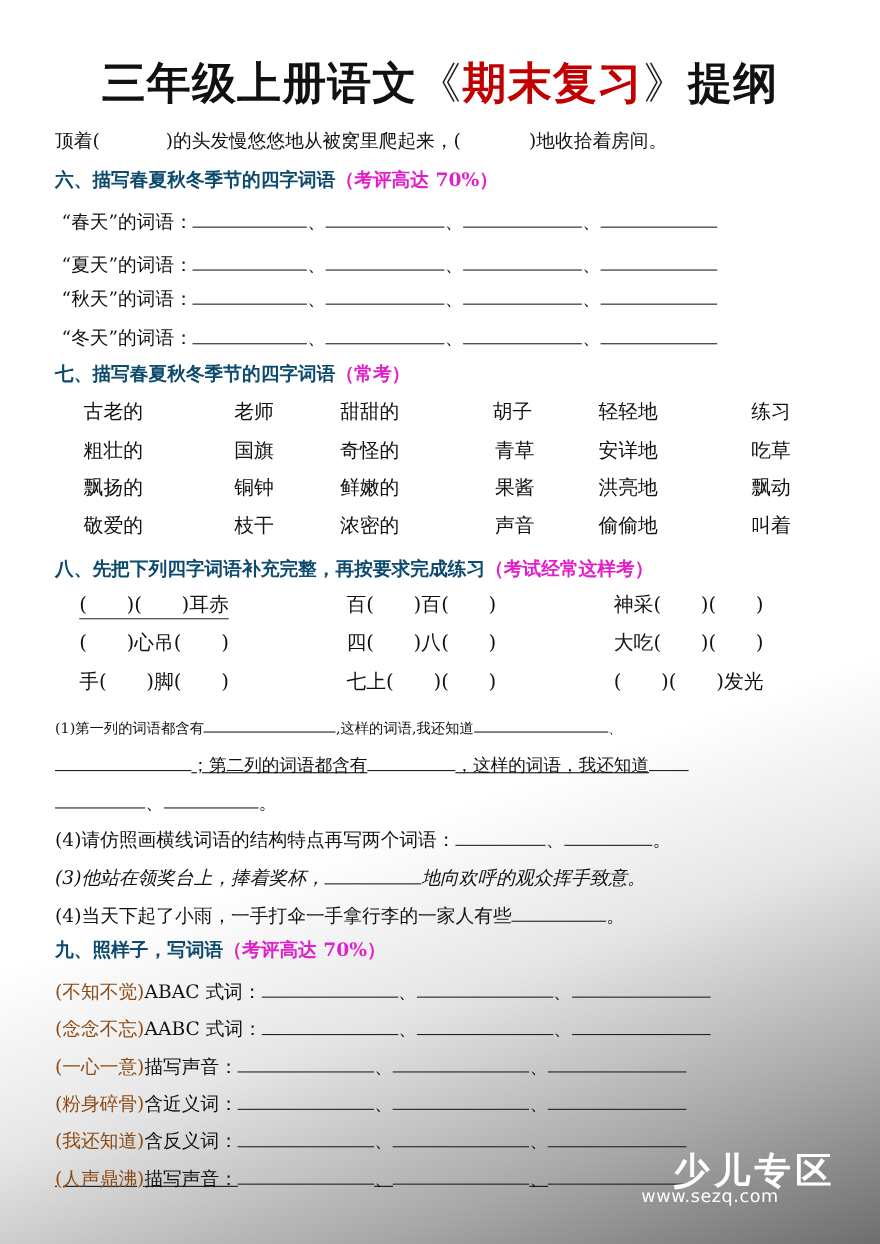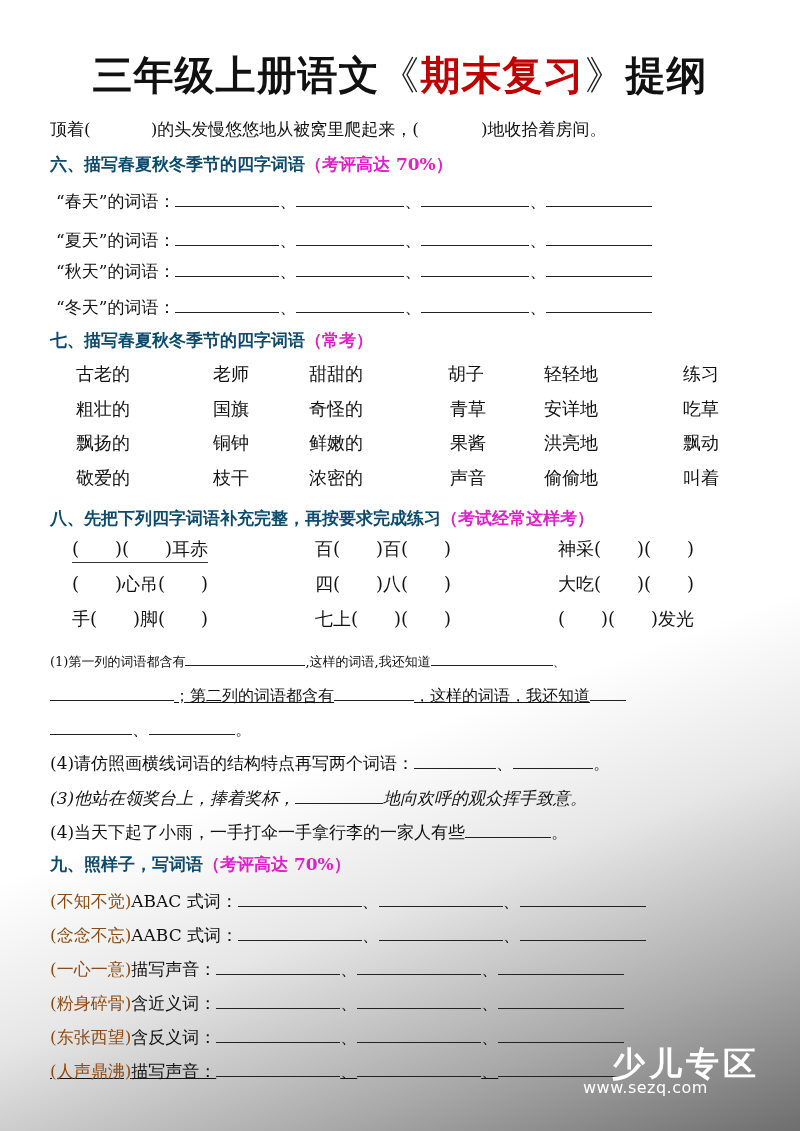--- a/index.html
+++ b/index.html
@@ -159,21 +159,21 @@
   <div class="line" style="top:923px;">
     <span class="brown">(念念不忘)</span><span>AABC 式词：</span><span class="blank" style="width:124px;"></span><span>、</span><span class="blank" style="width:124px;"></span><span>、</span><span class="blank" style="width:126px;"></span>
   </div>
   <div class="line" style="top:957px;">
     <span class="brown">(一心一意)</span><span>描写声音：</span><span class="blank" style="width:124px;"></span><span>、</span><span class="blank" style="width:124px;"></span><span>、</span><span class="blank" style="width:126px;"></span>
   </div>
   <div class="line" style="top:991px;">
     <span class="brown">(粉身碎骨)</span><span>含近义词：</span><span class="blank" style="width:124px;"></span><span>、</span><span class="blank" style="width:124px;"></span><span>、</span><span class="blank" style="width:126px;"></span>
   </div>
   <div class="line" style="top:1025px;">
-    <span class="brown">(东张西望)</span><span>含反义词：</span><span class="blank" style="width:124px;"></span><span>、</span><span class="blank" style="width:124px;"></span><span>、</span><span class="blank" style="width:126px;"></span>
+    <span class="brown">(我还知道)</span><span>含反义词：</span><span class="blank" style="width:124px;"></span><span>、</span><span class="blank" style="width:124px;"></span><span>、</span><span class="blank" style="width:126px;"></span>
   </div>
   <div class="line" style="top:1059px;text-decoration:underline;">
     <span class="brown">(人声鼎沸)</span><span>描写声音：</span><span class="blank" style="width:124px;"></span><span>、</span><span class="blank" style="width:124px;"></span><span>、</span><span class="blank" style="width:126px;"></span>
   </div>
 </div>
 
 <div class="wm1">少儿专区</div>
 <div class="wm2">www.sezq.com</div>
 
 </body></html>

